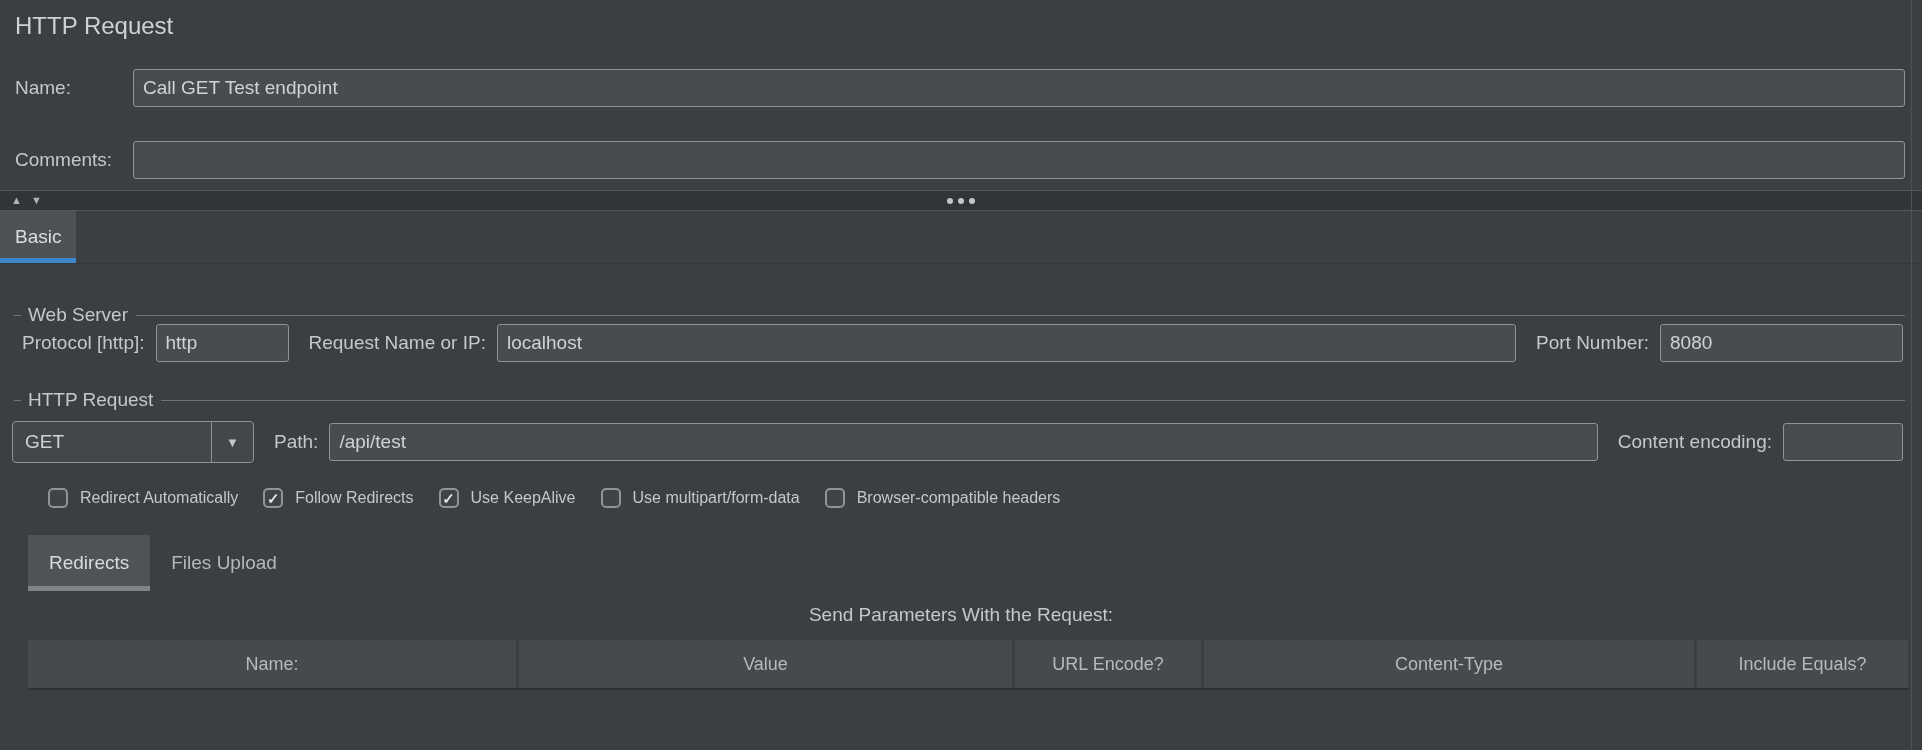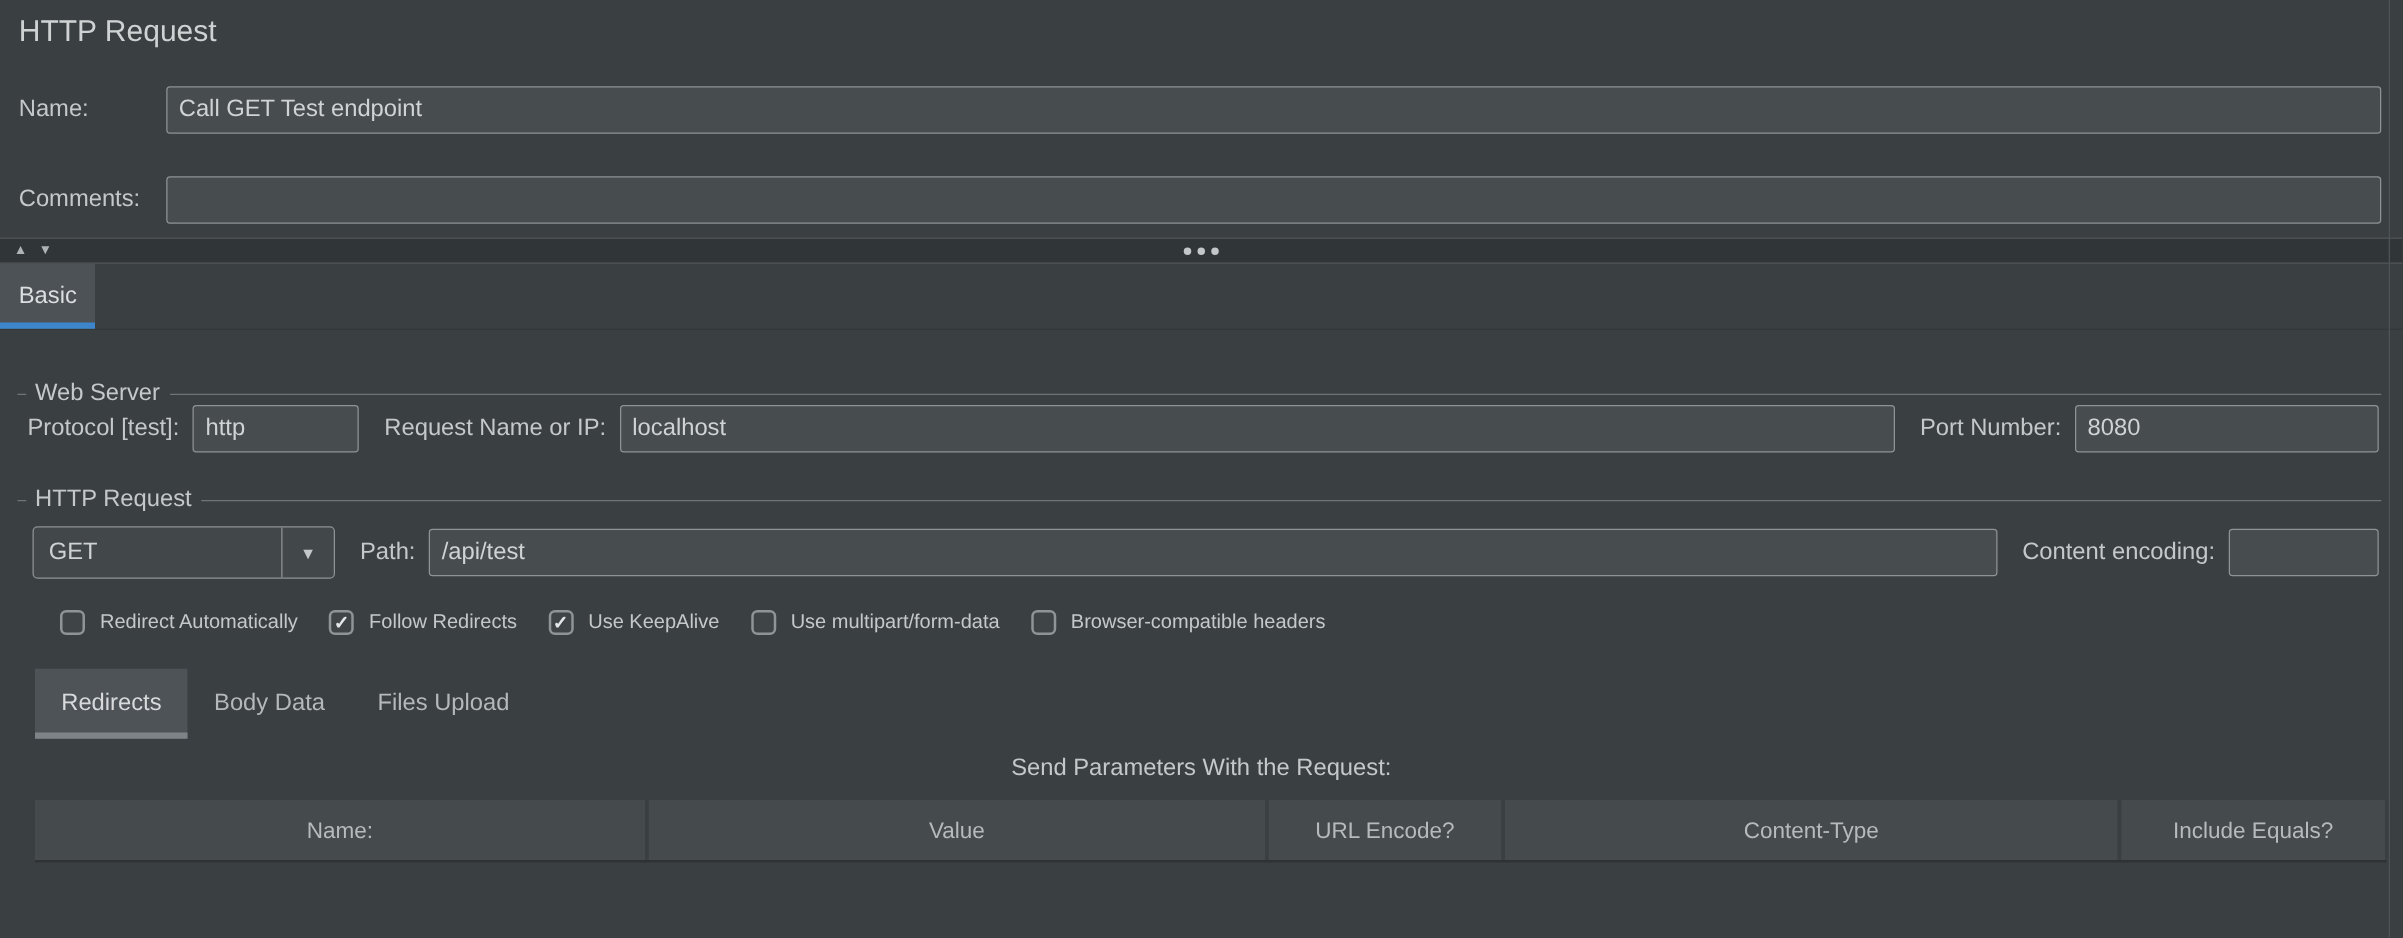--- a/index.html
+++ b/index.html
@@ -49,21 +49,21 @@
   .legend-line { flex:1; height:1px; background:#6f7477; margin-left:8px; }
   #ws-legend { top:292px;margin-top:12px; }
   #hr-legend { top:389px; }
 
   
   #ws-row { position:absolute; left:22px; right:19px; top:322px; height:42px; display:flex; align-items:center; }
   .inline-label { font-size:19px; color:#c5c8c9; white-space:nowrap; }
   .ml { margin-left:20px; } .mr { margin-right:11px; }
 
   
-  #hr-row { position:absolute; left:26px; right:19px; top:420px; height:44px; display:flex; align-items:center; }
+  #hr-row { position:absolute; left:12px; right:19px; top:420px; height:44px; display:flex; align-items:center; }
   #method-select {
     width:242px; height:42px; flex:none; background:#42474a;
     border:1px solid #8f9395; border-radius:4px;
     display:flex; align-items:center; cursor:pointer;
   }
   #method-value { flex:1; padding-left:12px; font-size:19px; color:#cfd2d3; }
   #method-arrow { width:42px; height:100%; border-left:1px solid #8f9395; display:flex; align-items:center; justify-content:center; font-size:13px; color:#c3c7c9; }
 
   
   #cb-row { position:absolute; left:48px; top:483px; height:30px; display:flex; align-items:center; gap:25px; }
@@ -124,21 +124,21 @@
   <div class="main-tab selected">Basic</div>
 </div>
 
 <div id="ws-legend" class="legend-row">
   <span class="legend-dash"></span>
   <span class="legend-text">Web Server</span>
   <span class="legend-line"></span>
 </div>
 
 <div id="ws-row">
-  <span class="inline-label mr">Protocol [test]:</span>
+  <span class="inline-label mr">Protocol [http]:</span>
   <input class="ti" style="width: 133px;" type="text" value="http">
   <span class="inline-label ml mr">Request Name or IP:</span>
   <input class="ti grow" type="text" value="localhost" style="">
   <span class="inline-label ml mr">Port Number:</span>
   <input class="ti" style="width: 243px;" type="text" value="8080">
 </div>
 
 <div id="hr-legend" class="legend-row">
   <span class="legend-dash"></span>
   <span class="legend-text">HTTP Request</span>
@@ -174,21 +174,20 @@
     <span class="cb-label">Use multipart/form-data</span>
   </div>
   <div class="cb-item">
     <span class="cb-box"></span>
     <span class="cb-label">Browser-compatible headers</span>
   </div>
 </div>
 
 <div id="sub-tabs">
   <div class="sub-tab selected">Redirects</div>
-  <div class="sub-tab">Body Data</div>
   <div class="sub-tab">Files Upload</div>
 </div>
 
 <div id="params-caption">Send Parameters With the Request:</div>
 
 <div id="param-header">
   <div class="th col-0">Name:</div>
   <div class="th col-1">Value</div>
   <div class="th col-2">URL Encode?</div>
   <div class="th col-3">Content-Type</div>

